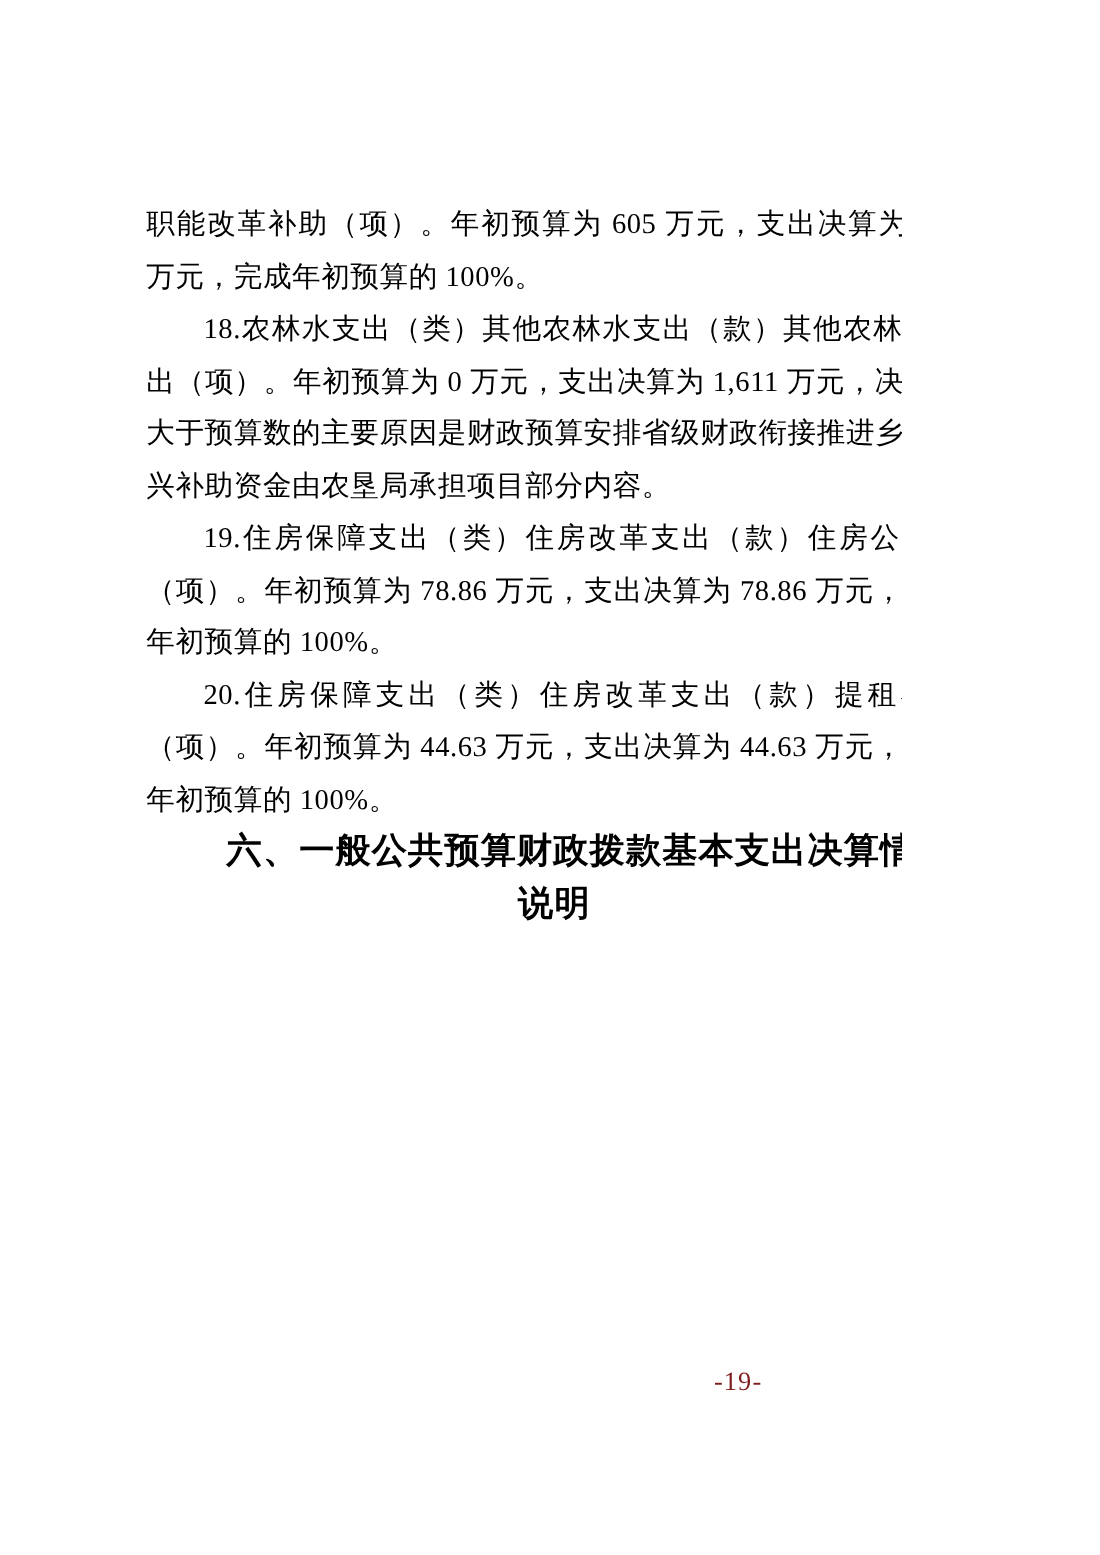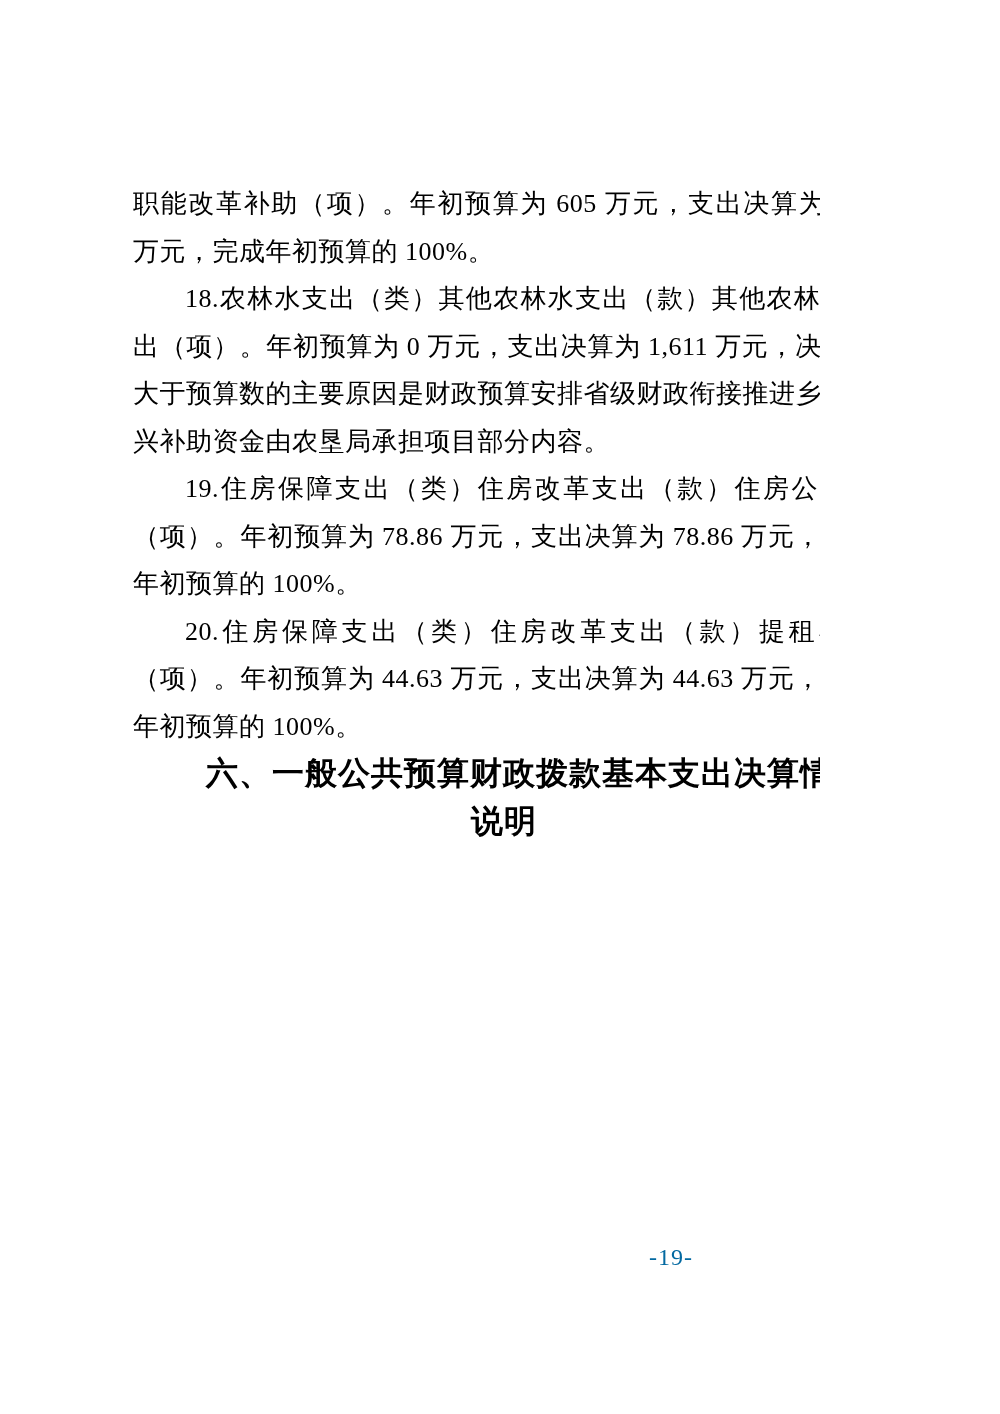--- a/index.html
+++ b/index.html
@@ -44,21 +44,21 @@
     text-align: center;
   }
   .page-number {
     position: absolute;
     top: 1242px;
     right: 127px;
     font-size: 24px;
     line-height: 30px;
     letter-spacing: 1px;
     font-family: "Liberation Serif", "DejaVu Serif", serif;
-    color: #0369a1;
+    color: #7f1d1d;
     text-align: right;
   }
 </style>
 </head>
 <body>
 
 <div class="page">
   <div class="content">
     <p class="body">职能改革补助（项）。年初预算为 605 万元，支出决算为 605 万元，完成年初预算的 100%。</p>
     <p class="body indent">18.农林水支出（类）其他农林水支出（款）其他农林水支出（项）。年初预算为 0 万元，支出决算为 1,611 万元，决算数大于预算数的主要原因是财政预算安排省级财政衔接推进乡村振兴补助资金由农垦局承担项目部分内容。</p>

